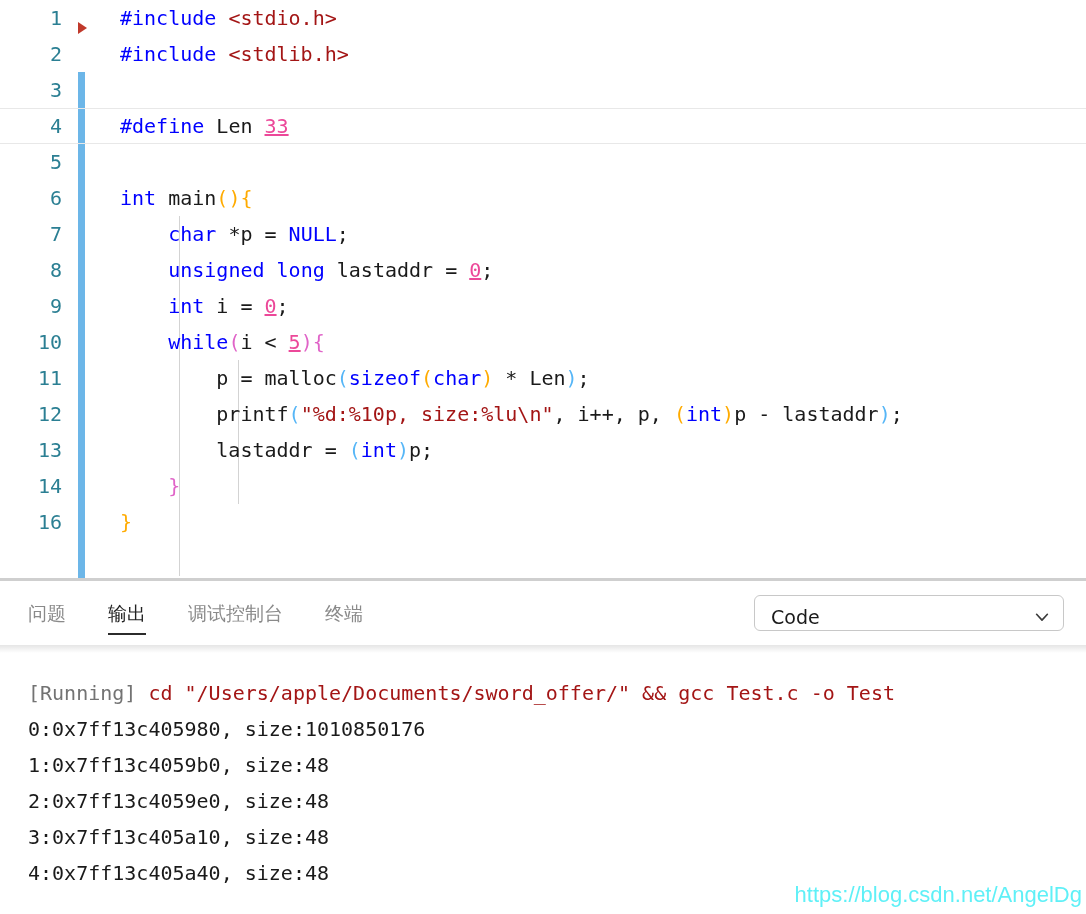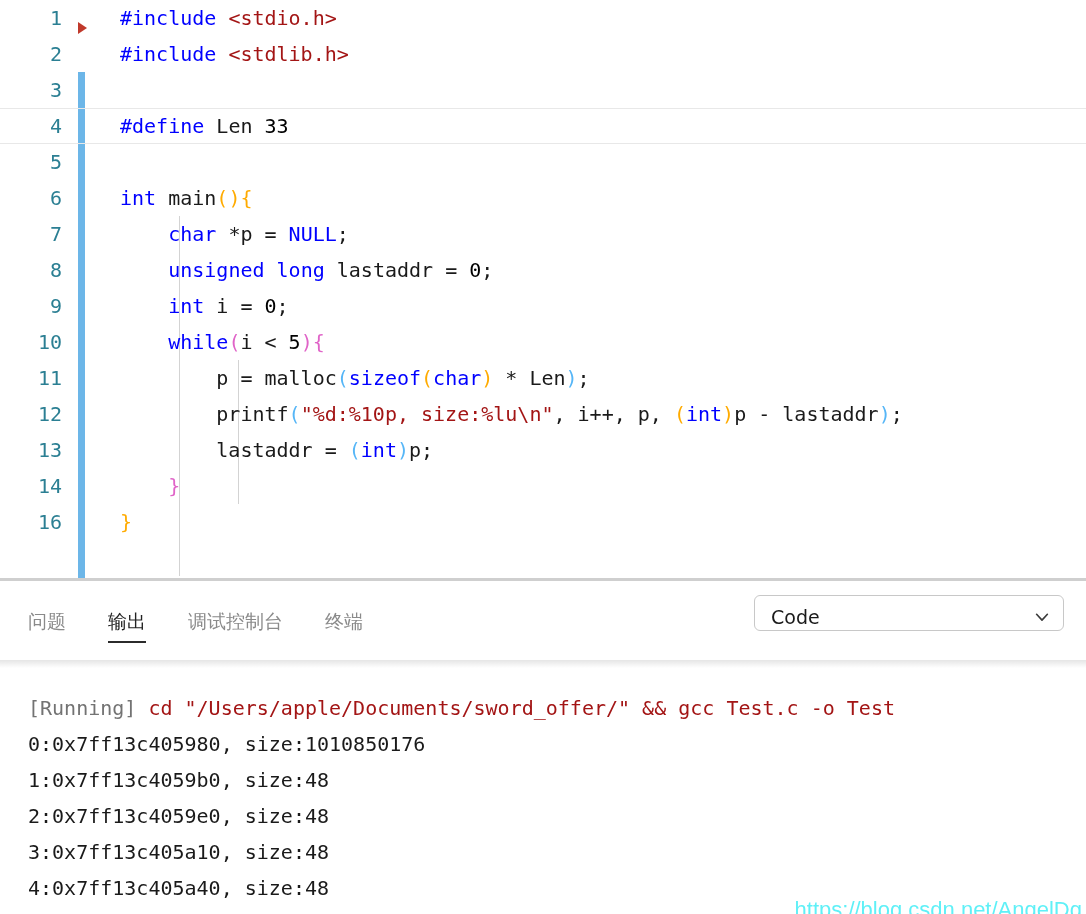--- a/index.html
+++ b/index.html
@@ -81,21 +81,21 @@
   .iguide {
     position: absolute;
     width: 1px;
     background: #d3d3d3;
   }
 
   
   .t-pre   { color: #0000ff; }           
   .t-hdr   { color: #a31515; }           
   .t-kw    { color: #0000ff; }           
-  .t-num   { color: #000000; }           
+  .t-num   { color: #ec4899; text-decoration: underline; }           
   .t-str   { color: #a31515; }           
   .t-plain { color: #1a1a1a; }           
   .t-y     { color: #ffab00; }           
   .t-b     { color: #56b6f7; }           
   .t-m     { color: #e064c8; }           
 
   
   #panel-divider {
     width: 1086px;
     height: 3px;
@@ -104,23 +104,23 @@
 
   #panel {
     position: relative;
     width: 1086px;
     height: 333px;
     background: #ffffff;
   }
 
   #panel-tabbar {
     position: relative;
-    height: 79px;
+    height: 64px;
     display: flex;
-    align-items: center;
+    align-items: flex-start;
     padding-left: 28px;
     background: #ffffff;
   }
 
   .ptab {
     position: relative;
     font-size: 19px;
     color: #8a8a8a;
     margin-right: 42px;
     height: 64px;

